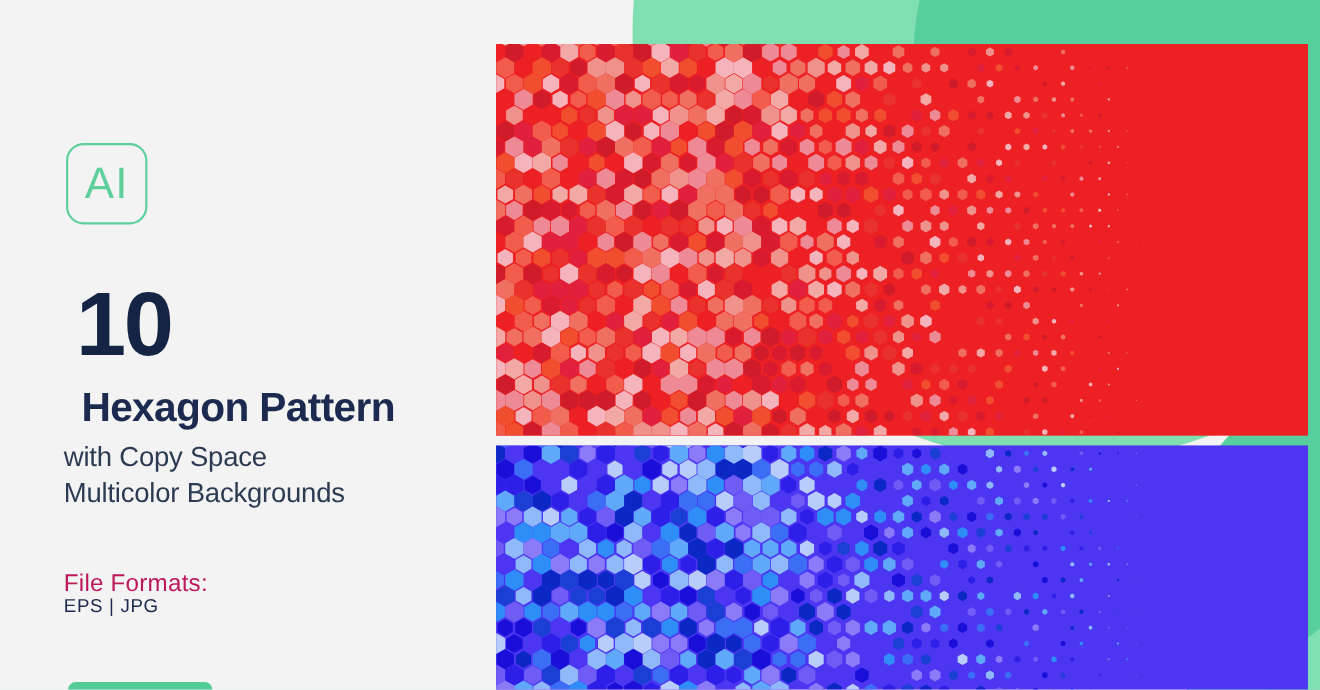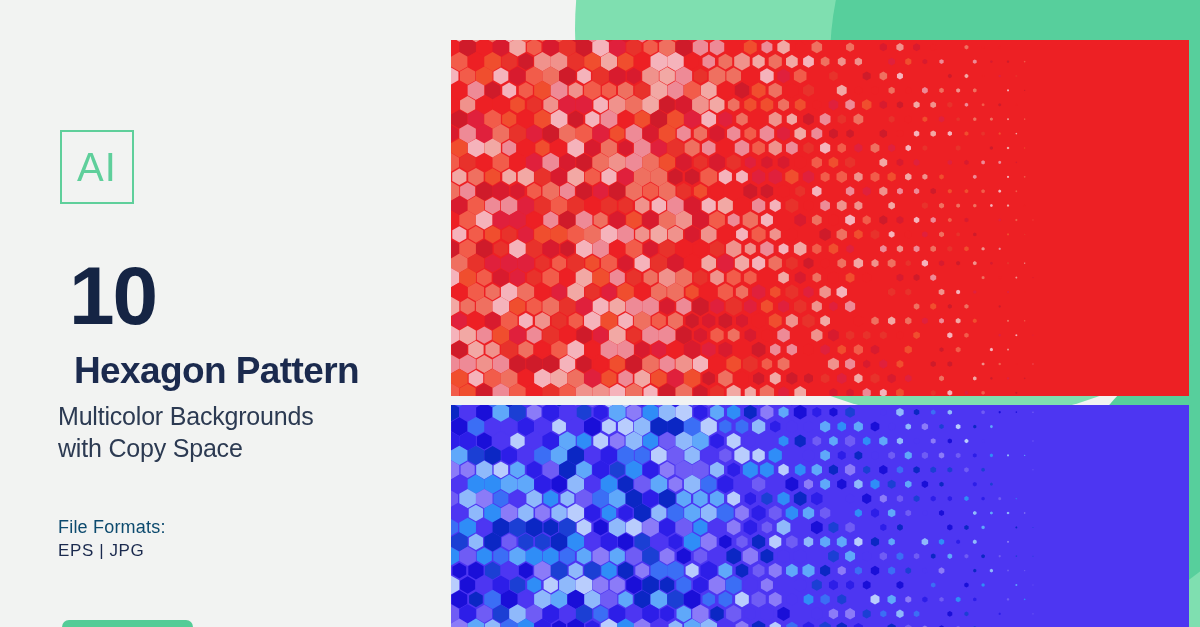--- a/index.html
+++ b/index.html
@@ -68,21 +68,21 @@
     position:absolute;
     left:0; top:0;
     width:452px; height:627px;
     z-index:6;
   }
 
   #ai-badge {
     position:absolute; left:60px; top:130px;
     width:74px; height:74px;
     border:2px solid #5fcf9b;
-    border-radius:0;
+    border-radius:16px;
     display:flex; align-items:center; justify-content:center;
   }
   #ai-badge-label {
     font-family:"Liberation Sans", sans-serif;
     font-size:40px;
     font-weight:400;
     letter-spacing:1px;
     color:#5fcf9b;
     line-height:1;
   }
@@ -111,23 +111,23 @@
     position:absolute; left:58px; top:400px;
     font-size:25px;
     font-weight:400;
     color:#2c3a52;
     line-height:1.28;
     letter-spacing:-0.2px;
   }
 
   #formats-label {
     position:absolute; left:58px; top:517px;
-    font-size:18px;
+    font-size:22px;
     font-weight:400;
-    color:#0c4a6e;
+    color:#be185d;
     letter-spacing:0.2px;
   }
   #formats-value {
     position:absolute; left:58px; top:541px;
     font-size:17px;
     font-weight:normal;
     color:#1b2a4e;
     letter-spacing:0.6px;
   }
 
@@ -1666,22 +1666,22 @@
 
     <div id="ai-badge">
       <span id="ai-badge-label">AI</span>
     </div>
 
     <div id="count-number">10</div>
 
     <div id="title-main">Hexagon Pattern</div>
 
     <div id="title-sub">
+      <div>with Copy Space</div>
       <div>Multicolor Backgrounds</div>
-      <div>with Copy Space</div>
     </div>
 
     <div id="formats-label">File Formats:</div>
     <div id="formats-value">EPS  |  JPG</div>
 
     <button id="cta-button"></button>
   </div>
 
 </div>
 

